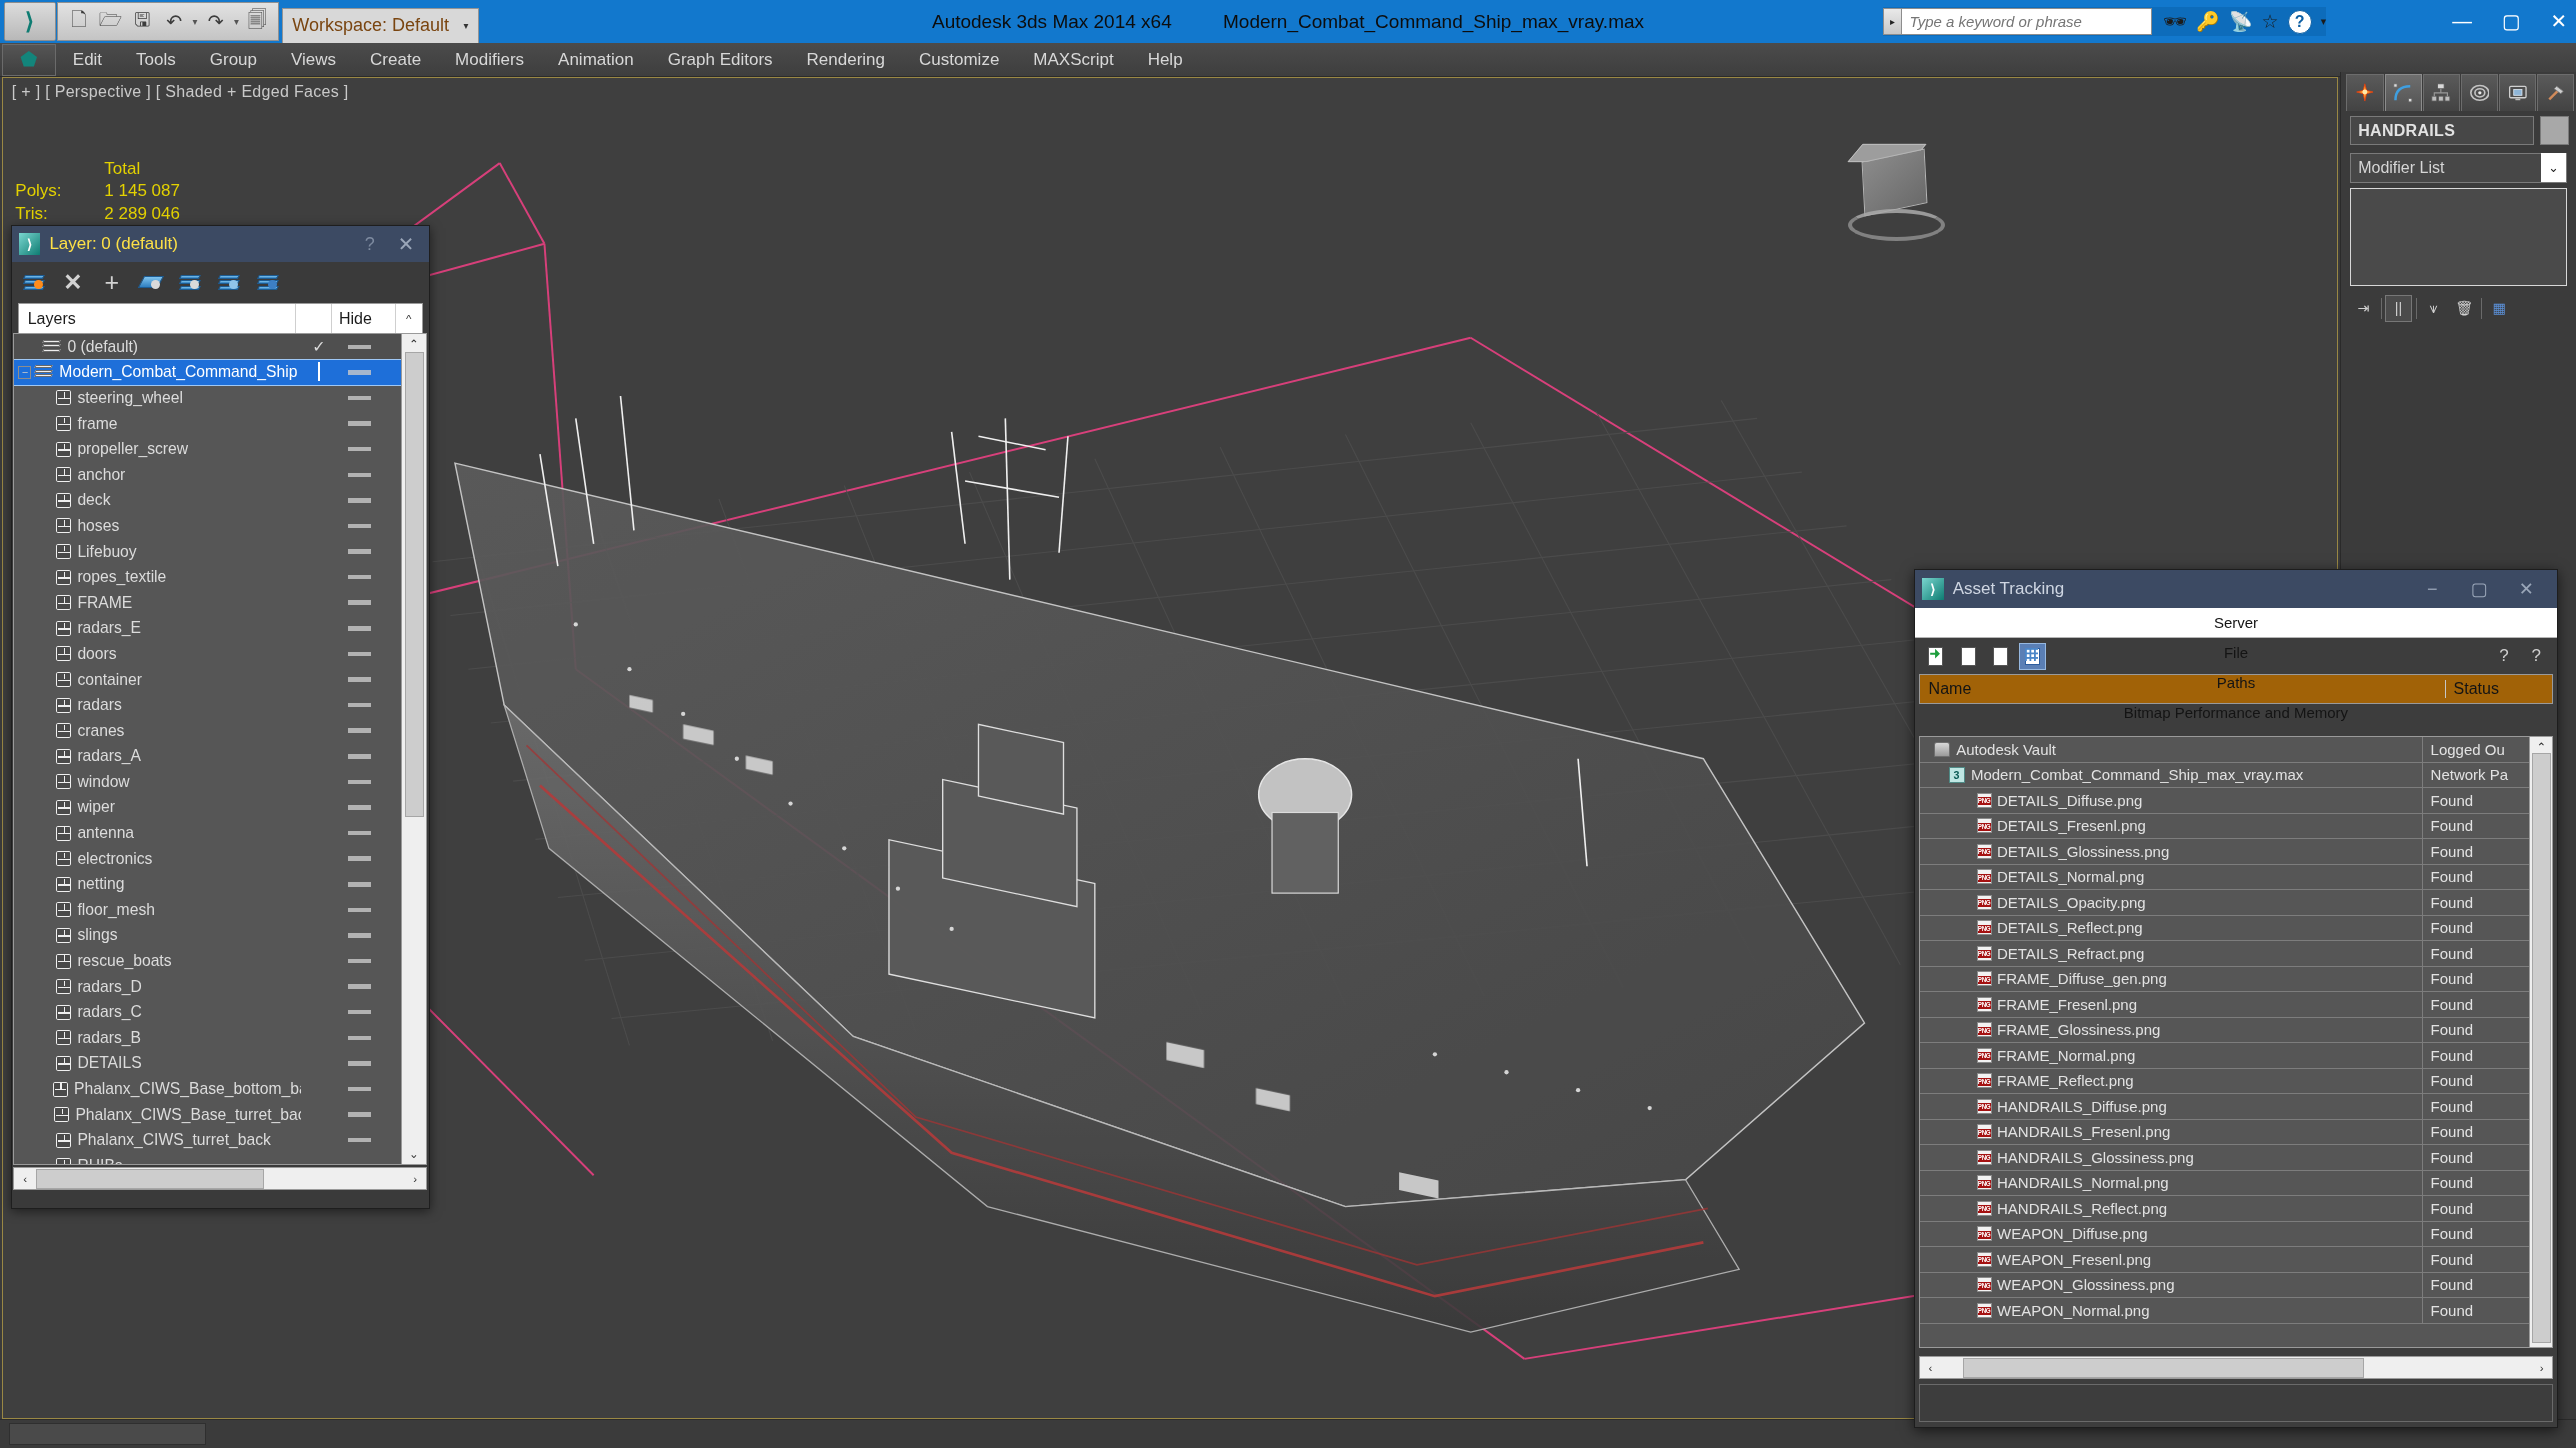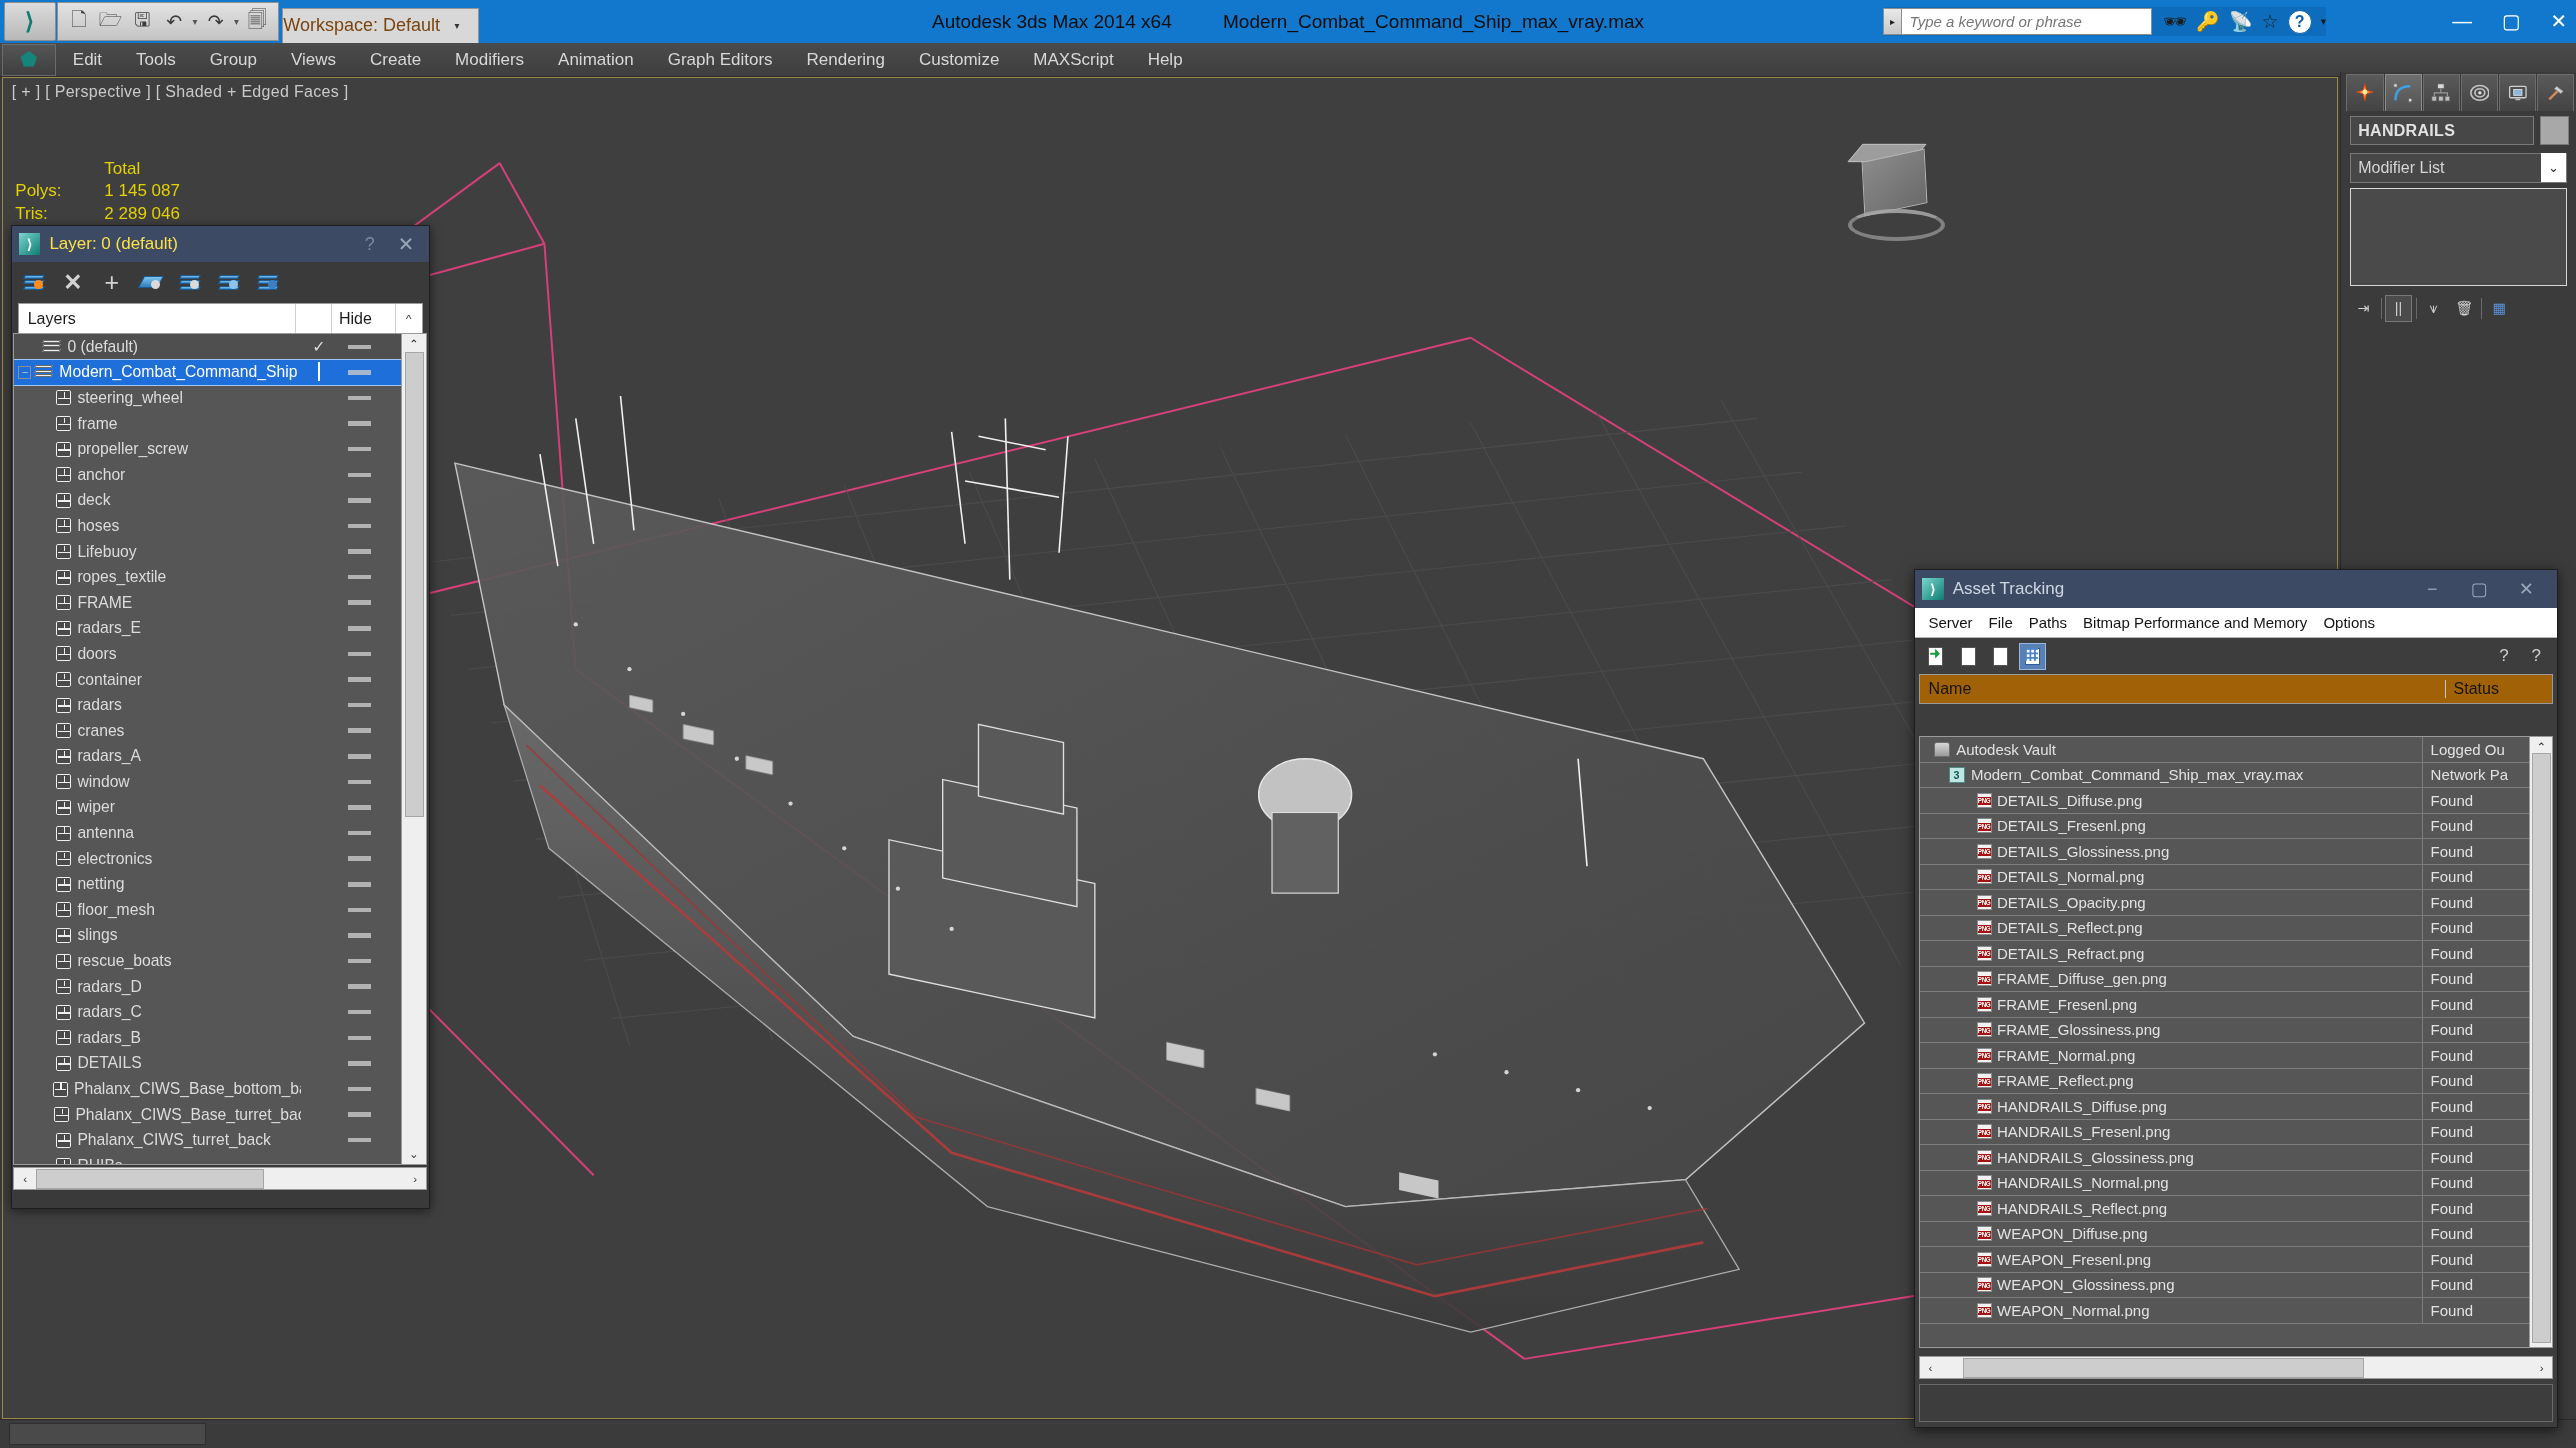--- a/index.html
+++ b/index.html
@@ -27,21 +27,21 @@
     height: 39px; margin-left: 1.8px; background: linear-gradient(#e2e2e2,#c4c4c4);
     border: 0.9px solid #909090; display: flex; align-items: center; padding: 0 5.4px; gap: 1.8px;
   }
   .qat-btn {
     width: 30px; height: 32px; display: flex; align-items: center; justify-content: center;
     font-size: 19px; color: #3c3c3c; cursor: pointer;
   }
   .qat-sep { width: 8px; font-size: 9.8px; color: #555; text-align: center; }
   .ws-box {
     height: 36px; margin-left: 3.6px; background: #d8d8d8; border: 0.9px solid #949494;
-    display: flex; align-items: center; padding: 0 0; color: #7a4510;
+    display: flex; align-items: center; padding: 0 9px; color: #7a4510;
     font-size: 18px; min-width: 197px; margin-top: 8px;
   }
   .ws-caret { margin-left: 14.3px; font-size: 9.8px; color: #333; }
   .title-center {
     position: absolute; left: 0; right: 0; text-align: center;
     color: #0d0d0d; font-size: 19px; white-space: nowrap; pointer-events: none;
   }
   .title-center span { margin: 0 23px; }
   .search-wrap {
     position: absolute; right: 250px; top: 7.2px; height: 29px;
@@ -243,20 +243,21 @@
   .at-ico {
     width: 21.5px; height: 21.5px; background: linear-gradient(135deg,#7ad6d0,#0e7c72);
     color: #fff; font-size: 13.4px; font-weight: bold;
     display: flex; align-items: center; justify-content: center; margin-right: 9px;
   }
   .at-title-text { color: #cfd6e2; font-size: 17px; flex: 1; }
   .at-wb { width: 47px; text-align: center; color: #9aa6b8; font-size: 18px; cursor: pointer; }
   .at-menubar {
     height: 30px; background: #fff; display: flex; align-items: center; padding: 0 5.4px;
     border-bottom: 0.9px solid #b5b5b5;
+    flex-direction: column;
   }
   .at-menu { padding: 0 8px; font-size: 15px; color: #141414; cursor: pointer; line-height: 30px; }
   .at-toolbar {
     height: 36px; background: #3d3d3d; display: flex; align-items: center; padding: 0 7.2px; gap: 5.4px;
   }
   .at-tb {
     width: 27px; height: 27px; display: flex; align-items: center; justify-content: center;
     cursor: pointer; position: relative;
   }
   .at-tb.active { background: #5a7fb5; border: 0.9px solid #96b8e0; }

